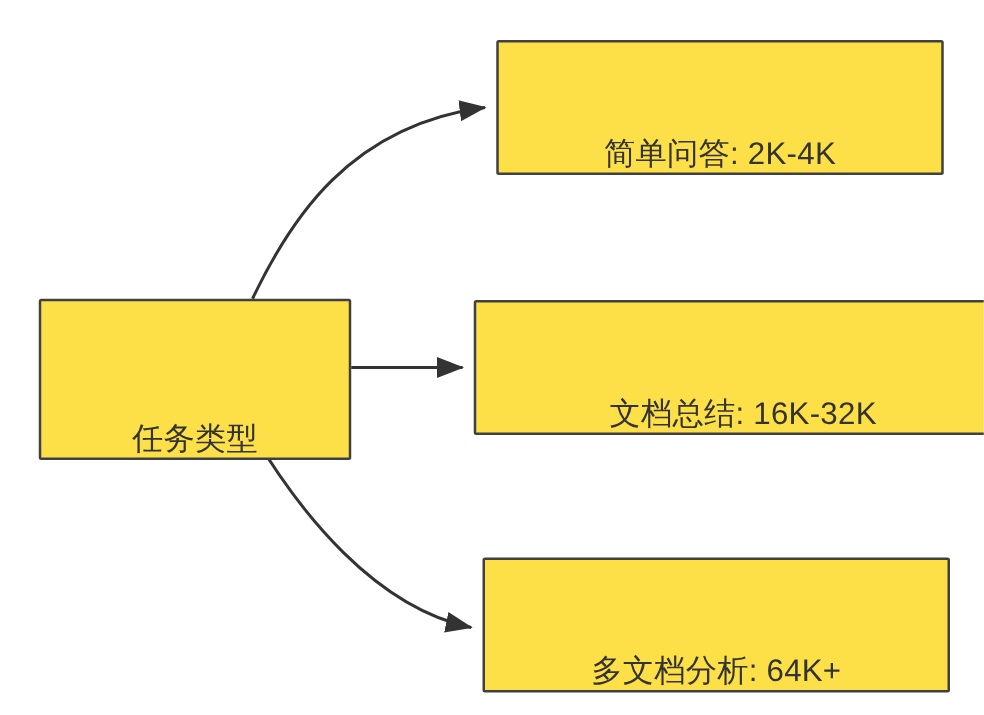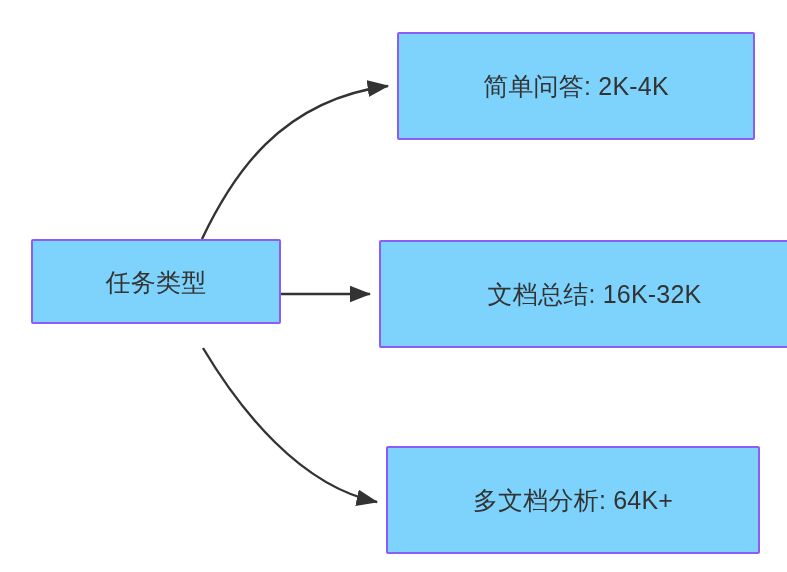--- a/index.html
+++ b/index.html
@@ -24,38 +24,38 @@
     position: absolute;
     left: 0;
     top: 0;
     width: 787px;
     height: 572px;
     pointer-events: none;
   }
   .node {
     position: absolute;
     box-sizing: border-box;
-    background: #7dd3fc;
-    border: 2px solid #8b5cf6;
+    background: #fde047;
+    border: 2px solid #404040;
     border-radius: 2px;
     display: flex;
-    align-items: center;
+    align-items: flex-end;
     justify-content: center;
     z-index: 2;
   }
   .node-label {
     color: #333333;
     font-size: 25px;
     line-height: 1.2;
     letter-spacing: 0.2px;
     white-space: nowrap;
     text-align: center;
   }
   
-  #node-root      { left: 31px;  top: 239px; width: 250px; height: 85px; }
+  #node-root      { left: 31px;  top: 239px; width: 250px; height: 129px; }
   #node-simple-qa { left: 397px; top: 32px;  width: 358px; height: 108px; }
   #node-doc-sum   { left: 379px; top: 240px; width: 431px; height: 108px; }
   #node-multi-doc { left: 386px; top: 446px; width: 374px; height: 108px; }
 </style>
 </head>
 <body>
 
 <div id="diagram-canvas">
 
   <svg id="edge-layer" viewBox="0 0 787 572" width="787" height="572" xmlns="http://www.w3.org/2000/svg">

